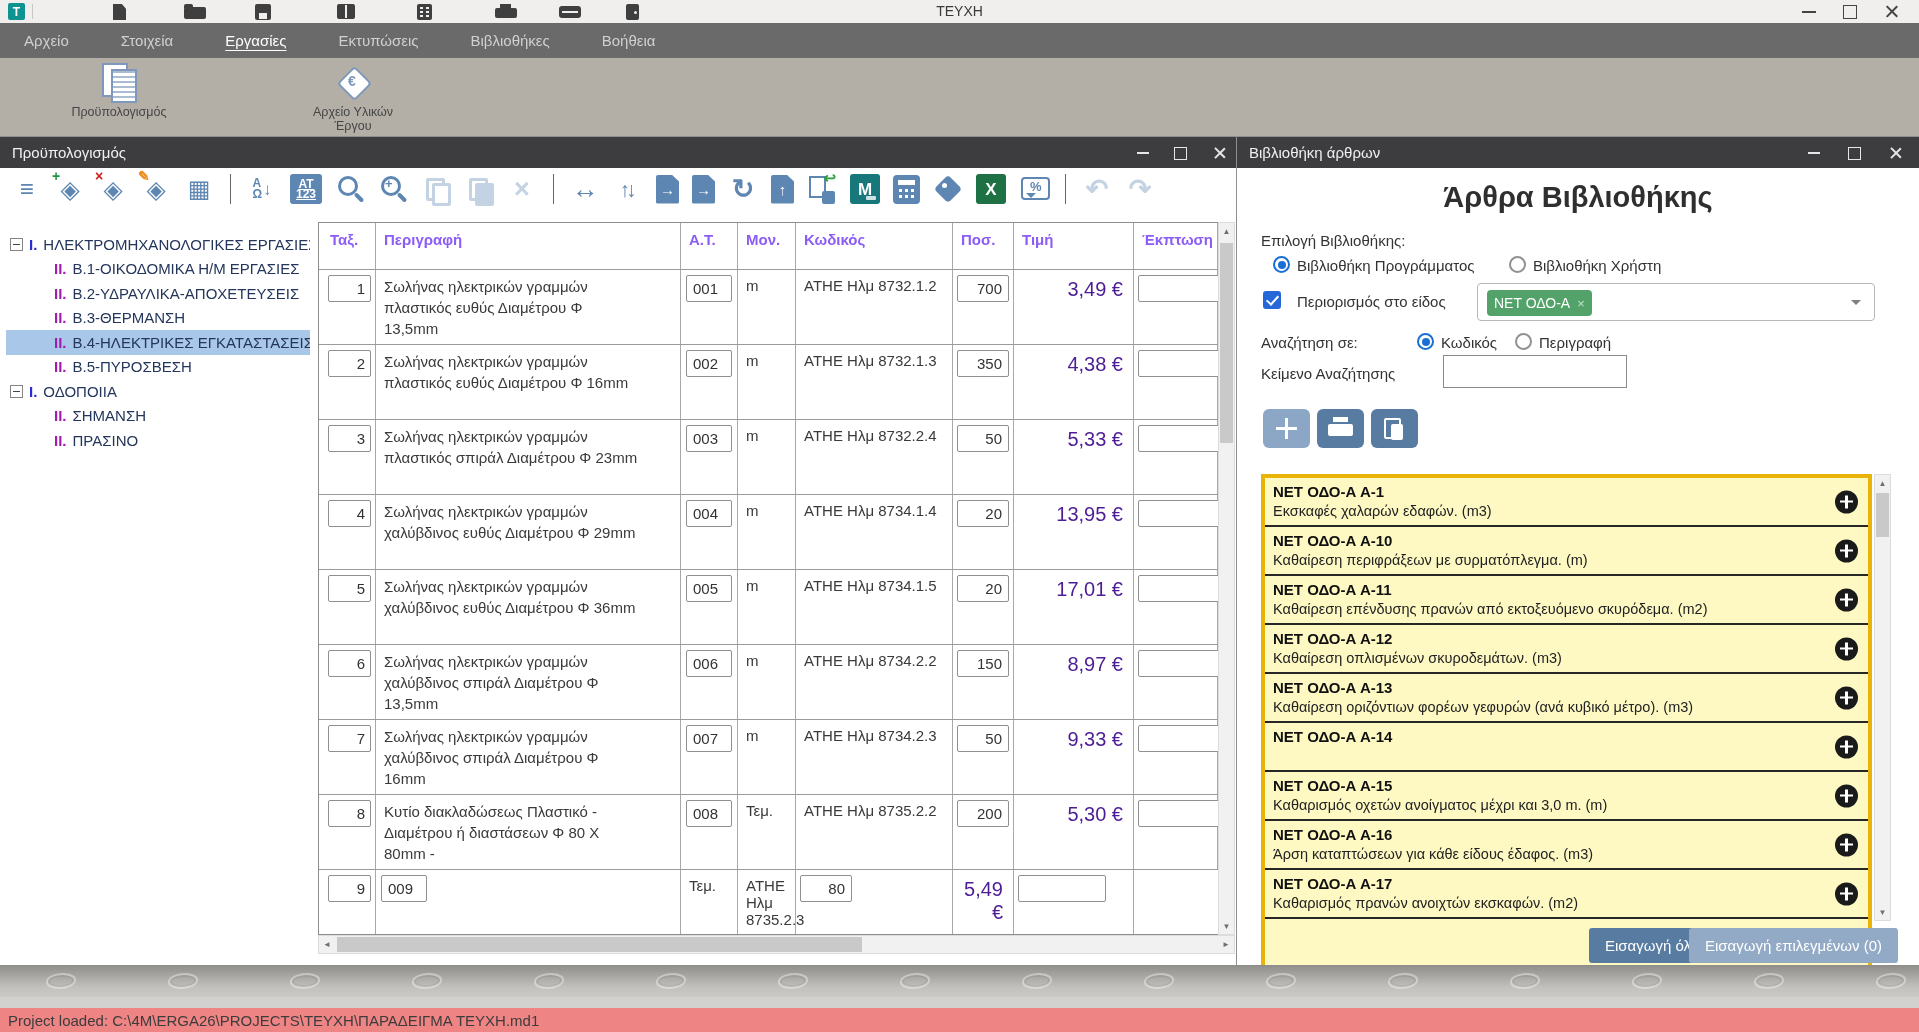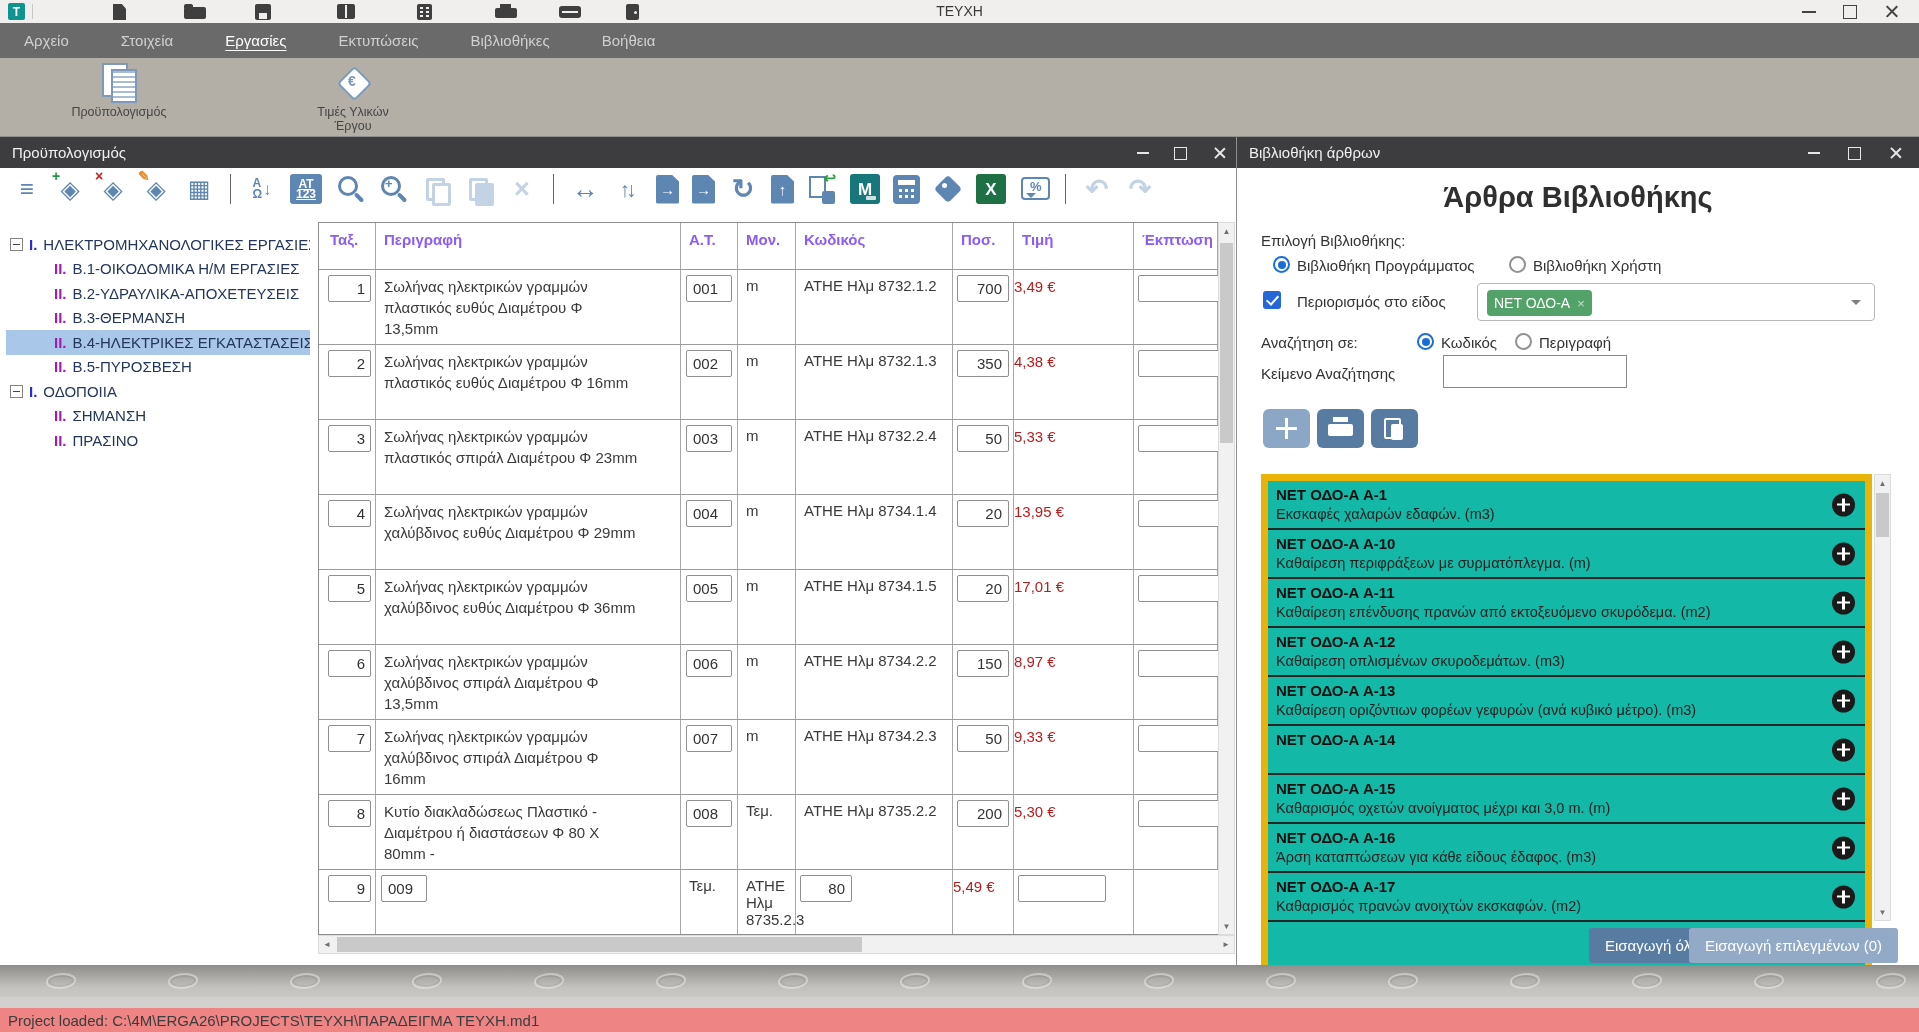--- a/index.html
+++ b/index.html
@@ -137,21 +137,21 @@
   .th:first-child{padding-left:11px;}
   .tdrow{min-height:75px;}
   .td{font-size:15px;color:#3a3a3a;padding:6px 8px 4px;}
   .td-desc{line-height:21px;padding-right:40px;}
   .nbox{border:1px solid #8f8f8f;border-radius:2px;background:#fff;height:27px;display:flex;align-items:center;
         font-size:15px;color:#333;}
   .box-tax{width:43px;margin:5px 0 0 9px;justify-content:flex-end;padding-right:5px;}
   .box-at{width:46px;margin:5px 0 0 5px;padding-left:6px;}
   .box-qty{width:52px;margin:5px 0 0 4px;justify-content:flex-end;padding-right:6px;}
   .box-disc{width:88px;margin:5px 0 0 4px;}
-  .td-price{padding:8px 10px 0 0;font-size:15px;color:#b91c1c;}
+  .td-price{text-align:right;padding:8px 10px 0 0;font-size:20px;color:#4c1d95;}
   .td-unit,.td-code{padding-top:7px;}
 
   
   .vscroll{position:absolute;background:#f1f1f1;border:1px solid #dcdcdc;}
   .sb-t{left:1218px;top:85px;width:17px;height:713px;}
   .vs-up,.vs-down{position:absolute;left:0;right:0;height:16px;color:#6f6f6f;font-size:8px;
         display:flex;align-items:center;justify-content:center;cursor:pointer;}
   .vs-down{bottom:0;}
   .vs-up::before{content:"▲";}
   .vs-down::before{content:"▼";}
@@ -183,21 +183,21 @@
   .abtn{position:absolute;top:272px;width:47px;height:39px;border-radius:6px;background:#587ba1;border:none;cursor:pointer;}
   .a-add{left:26px;background:#8ca6c5;}
   .a-add::before{content:"";position:absolute;left:13px;top:18px;width:21px;height:2.6px;background:#fff;}
   .a-add::after{content:"";position:absolute;left:22px;top:9px;width:2.6px;height:21px;background:#fff;}
   .a-print{left:80px;}
   .a-print::before{content:"";position:absolute;left:11px;top:15px;width:25px;height:12px;background:#fff;border-radius:2px;}
   .a-print::after{content:"";position:absolute;left:16px;top:8px;width:15px;height:5px;background:#fff;}
   .a-copy{left:134px;}
   .a-copy::before{content:"";position:absolute;left:13px;top:9px;width:13px;height:17px;border:2.5px solid #fff;border-radius:2px;}
   .a-copy::after{content:"";position:absolute;left:20px;top:15px;width:12px;height:16px;background:#fff;border-radius:2px;}
-  .llist{position:absolute;left:24px;top:337px;width:611px;height:501px;overflow:hidden;border:7px solid #eab308;background:#14b8a6;}
+  .llist{position:absolute;left:24px;top:337px;width:611px;height:501px;overflow:hidden;border:4px solid #eab308;background:#fef9c3;}
   .litem{position:relative;border-bottom:2px solid #262626;padding:4px 46px 4px 8px;min-height:49px;cursor:pointer;}
   .ltitle{font-size:15px;font-weight:bold;color:#101010;line-height:20px;}
   .ldesc{font-size:14.5px;color:#222;line-height:19px;}
   .pcirc{position:absolute;right:10px;top:50%;transform:translateY(-50%);width:23px;height:23px;border-radius:50%;background:#1a1a1a;cursor:pointer;}
   .pcirc::before{content:"";position:absolute;left:5px;top:10px;width:13px;height:2.6px;background:#fff;}
   .pcirc::after{content:"";position:absolute;left:10px;top:5px;width:2.6px;height:13px;background:#fff;}
   .sb-l{left:637px;top:337px;width:17px;height:447px;}
   .sb-l .vthumb{top:18px;height:44px;}
   .lbtn{position:absolute;top:791px;height:35px;border-radius:3px;color:#fff;font-size:15px;border:none;
         display:flex;align-items:center;padding:0 16px;cursor:pointer;font-family:"Liberation Sans",sans-serif;}
@@ -247,21 +247,21 @@
       <span class="mitem">Βοήθεια</span>
   </div>
 
   <div class="ribbon">
     <div class="rbtn rb1">
       <span class="rbicon ic-budget"></span>
       <span class="rlabel">Προϋπολογισμός</span>
     </div>
     <div class="rbtn rb2">
       <span class="rbicon ic-tag"></span>
-      <span class="rlabel">Τιμές Υλικών
+      <span class="rlabel">Αρχείο Υλικών
 Έργου</span>
     </div>
   </div>
 
   <div class="win win-budget">
     <div class="wtitle">
       <span>Προϋπολογισμός</span>
     </div>
     <span class="wbtn wc c-min b-min"></span>
     <span class="wbtn wc c-max b-max"></span>

